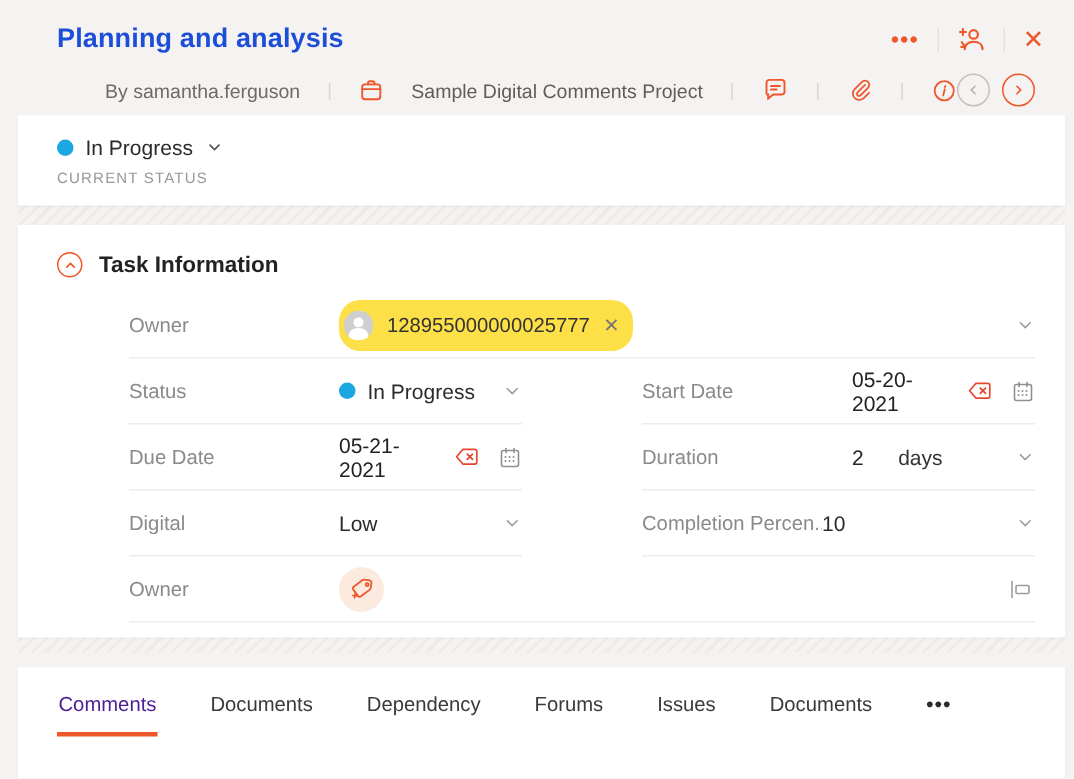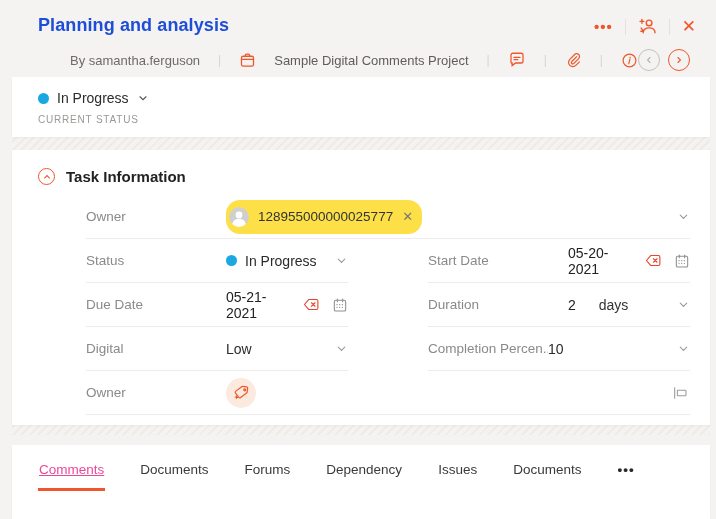--- a/index.html
+++ b/index.html
@@ -76,21 +76,21 @@
   .clear-ic{color:#e8452e;display:inline-flex;cursor:pointer;}
   .cal-ic{color:#8f8f8f;display:inline-flex;cursor:pointer;}
 
   .tag-btn{width:30px;height:30px;border-radius:50%;background:#fdeadf;border:none;display:flex;align-items:center;justify-content:center;color:var(--accent);cursor:pointer;}
   .copy-ic{color:#9b9b9b;display:inline-flex;cursor:pointer;margin-right:2px;}
 
   
   .tabs-card{margin-top:10px;flex:1;padding:0 26px;}
   .tabs{display:flex;align-items:stretch;gap:34px;list-style:none;}
   .tab{padding:17px 1px 11px;font-size:13.5px;color:#3a3a3a;border-bottom:3px solid transparent;cursor:pointer;white-space:nowrap;}
-  .tab.active{border-bottom-color:var(--accent);color:#ec4899;text-decoration:underline;}
+  .tab.active{border-bottom-color:var(--accent);color:#4c1d95;}
   .tab.more{font-weight:700;letter-spacing:1px;color:#2b2b2b;}
 
   svg{display:block;}
 </style>
 </head>
 <body>
 
 <div class="page">
 
   <div class="header">
@@ -330,21 +330,21 @@
 
     </div>
   </div>
 
   <div class="gap" style="height:10px;"></div>
 
   <div class="card tabs-card">
     <ul class="tabs">
       <li class="tab active">Comments</li>
       <li class="tab">Documents</li>
+      <li class="tab">Dependency</li>
       <li class="tab">Forums</li>
-      <li class="tab">Dependency</li>
       <li class="tab">Issues</li>
       <li class="tab">Documents</li>
       <li class="tab more">•••</li>
     </ul>
   </div>
 
 </div>
 
 </body></html>

